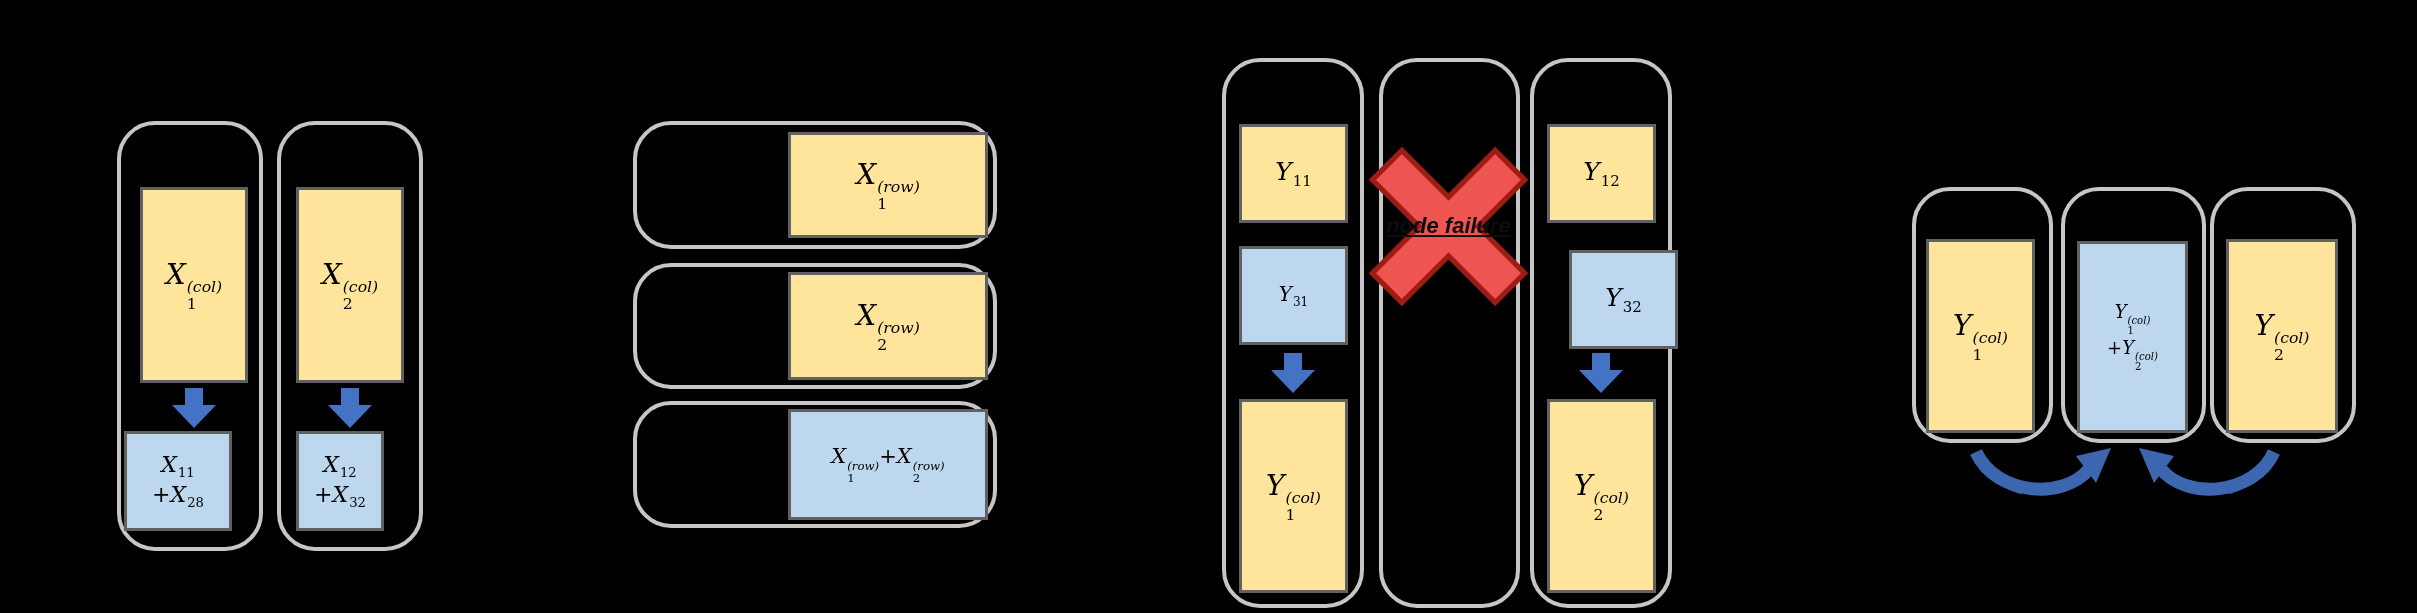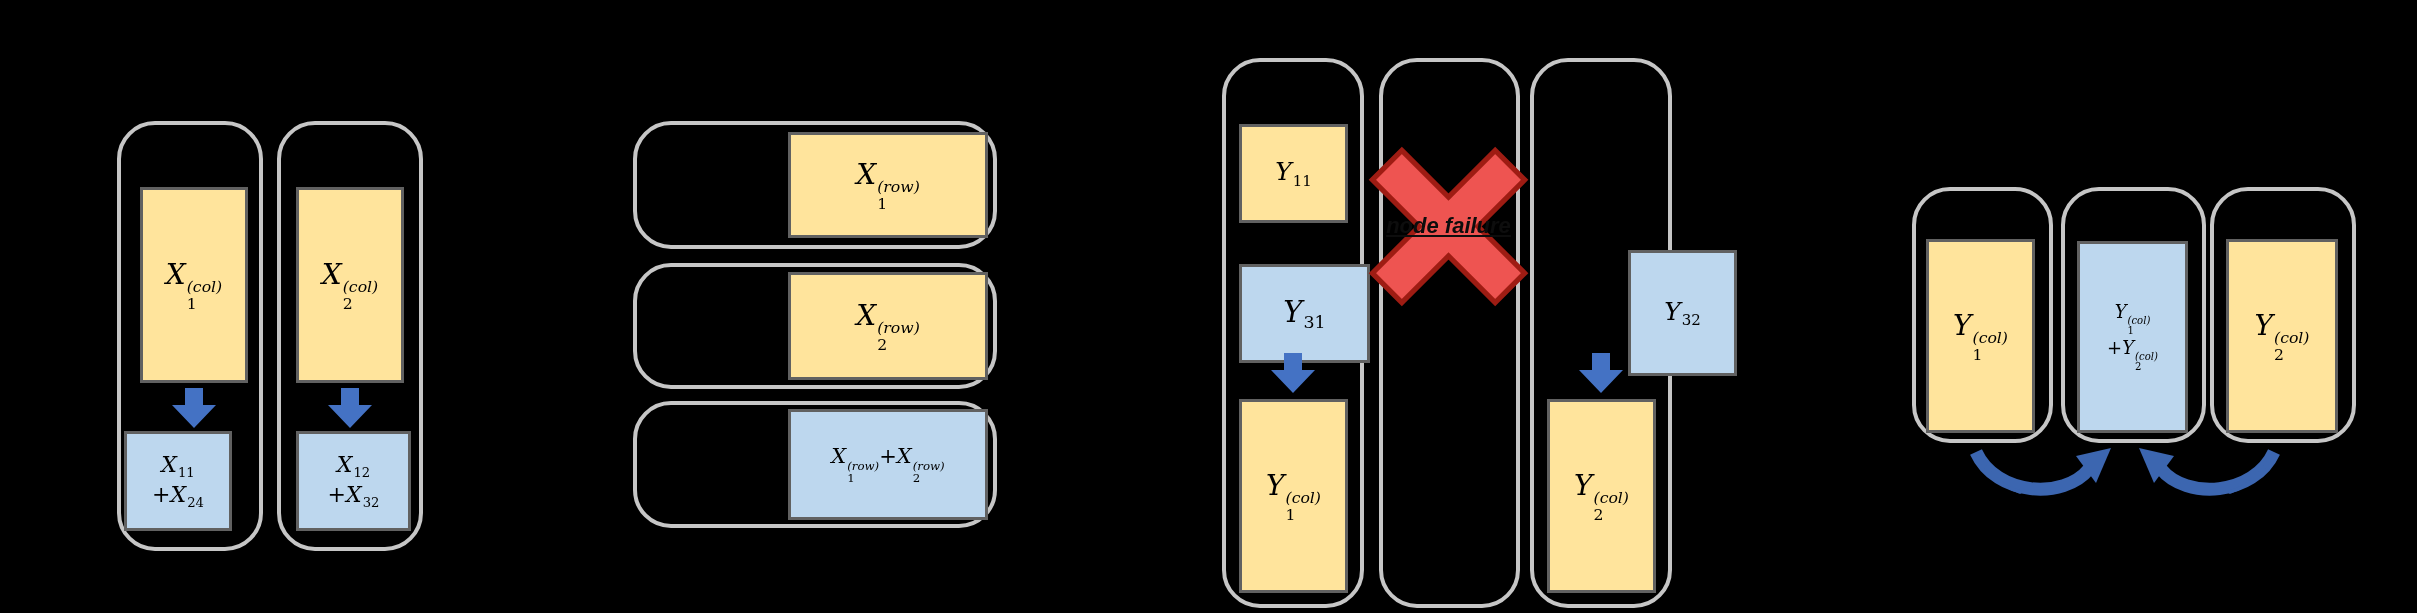--- a/index.html
+++ b/index.html
@@ -42,36 +42,36 @@
         </span></span>
   </div>
   <div class="icon" style="left:172px;top:388px;width:44px;height:40px;z-index:2">
     <svg width="44" height="40" viewBox="0 0 44 40">
         <polygon class="arr" points="13,0 31,0 31,17 44,17 22,40 0,17 13,17"></polygon>
       </svg>
   </div>
   <div class="blk blue" style="left:124px;top:431px;width:108px;height:100px;font-size:22px">
     <span class="stack2">
       <span class="m"><span>X</span><span class="sb">11</span></span>
-      <span class="m"><span class="plus">+</span><span>X</span><span class="sb">24</span></span>
+      <span class="m"><span class="plus">+</span><span>X</span><span class="sb">28</span></span>
     </span>
   </div>
 
   <div class="blk yellow" style="left:296px;top:187px;width:108px;height:196px;font-size:28px">
     <span class="m"><span>X</span><span class="ss">
           <span>(col)</span>
           <span class="sub">2</span>
         </span></span>
   </div>
   <div class="icon" style="left:328px;top:388px;width:44px;height:40px;z-index:2">
     <svg width="44" height="40" viewBox="0 0 44 40">
         <polygon class="arr" points="13,0 31,0 31,17 44,17 22,40 0,17 13,17"></polygon>
       </svg>
   </div>
-  <div class="blk blue" style="left:296px;top:431px;width:115px;height:100px;font-size:22px">
+  <div class="blk blue" style="left:296px;top:431px;width:88px;height:100px;font-size:22px">
     <span class="stack2">
       <span class="m"><span>X</span><span class="sb">12</span></span>
       <span class="m"><span class="plus">+</span><span>X</span><span class="sb">32</span></span>
     </span>
   </div>
 
   <div class="cap" style="left:633px;top:121px;width:364px;height:128px"></div>
   <div class="cap" style="left:633px;top:263px;width:364px;height:126px"></div>
   <div class="cap" style="left:633px;top:401px;width:364px;height:127px"></div>
 
@@ -97,21 +97,21 @@
         </span></span>
   </div>
 
   <div class="cap" style="left:1222px;top:58px;width:142px;height:550px"></div>
   <div class="cap" style="left:1379px;top:58px;width:141px;height:550px"></div>
   <div class="cap" style="left:1530px;top:58px;width:142px;height:550px"></div>
 
   <div class="blk yellow" style="left:1239px;top:124px;width:109px;height:99px;font-size:25px">
     <span class="m"><span>Y</span><span class="sb">11</span></span>
   </div>
-  <div class="blk blue" style="left:1239px;top:264px;width:131px;height:99px;font-size:29px">
+  <div class="blk blue" style="left:1239px;top:246px;width:109px;height:99px;font-size:20px">
     <span class="m"><span>Y</span><span class="sb">31</span></span>
   </div>
   <div class="icon" style="left:1271px;top:352px;width:44px;height:42px;z-index:2">
     <svg width="44" height="42" viewBox="0 0 44 40">
         <polygon class="arr" points="13,0 31,0 31,17 44,17 22,40 0,17 13,17"></polygon>
       </svg>
   </div>
   <div class="blk yellow" style="left:1239px;top:399px;width:109px;height:194px;font-size:28px">
     <span class="m"><span>Y</span><span class="ss">
           <span>(col)</span>
@@ -119,21 +119,24 @@
         </span></span>
   </div>
 
   <div class="icon" style="left:1366px;top:144px;width:165px;height:165px;z-index:5">
     <svg width="165" height="165" viewBox="-95 -95 190 190">
         <polygon class="xbody" transform="rotate(45)" points="-100,-24 -24,-24 -24,-100 24,-100 24,-24 100,-24 100,24 24,24 24,100 -24,100 -24,24 -100,24"></polygon>
       </svg>
   </div>
   <div class="faillabel" style="left:1346px;top:213px;width:205px;font-size:22px">node failure</div>
 
-  <div class="blk blue" style="left:1628px;top:250px;width:109px;height:126px;font-size:25px">
+  <div class="blk yellow" style="left:1547px;top:124px;width:109px;height:99px;font-size:25px">
+    <span class="m"><span>Y</span><span class="sb">12</span></span>
+  </div>
+  <div class="blk blue" style="left:1569px;top:250px;width:109px;height:99px;font-size:25px">
     <span class="m"><span>Y</span><span class="sb">32</span></span>
   </div>
   <div class="icon" style="left:1579px;top:352px;width:44px;height:42px;z-index:2">
     <svg width="44" height="42" viewBox="0 0 44 40">
         <polygon class="arr" points="13,0 31,0 31,17 44,17 22,40 0,17 13,17"></polygon>
       </svg>
   </div>
   <div class="blk yellow" style="left:1547px;top:399px;width:109px;height:194px;font-size:28px">
     <span class="m"><span>Y</span><span class="ss">
           <span>(col)</span>

